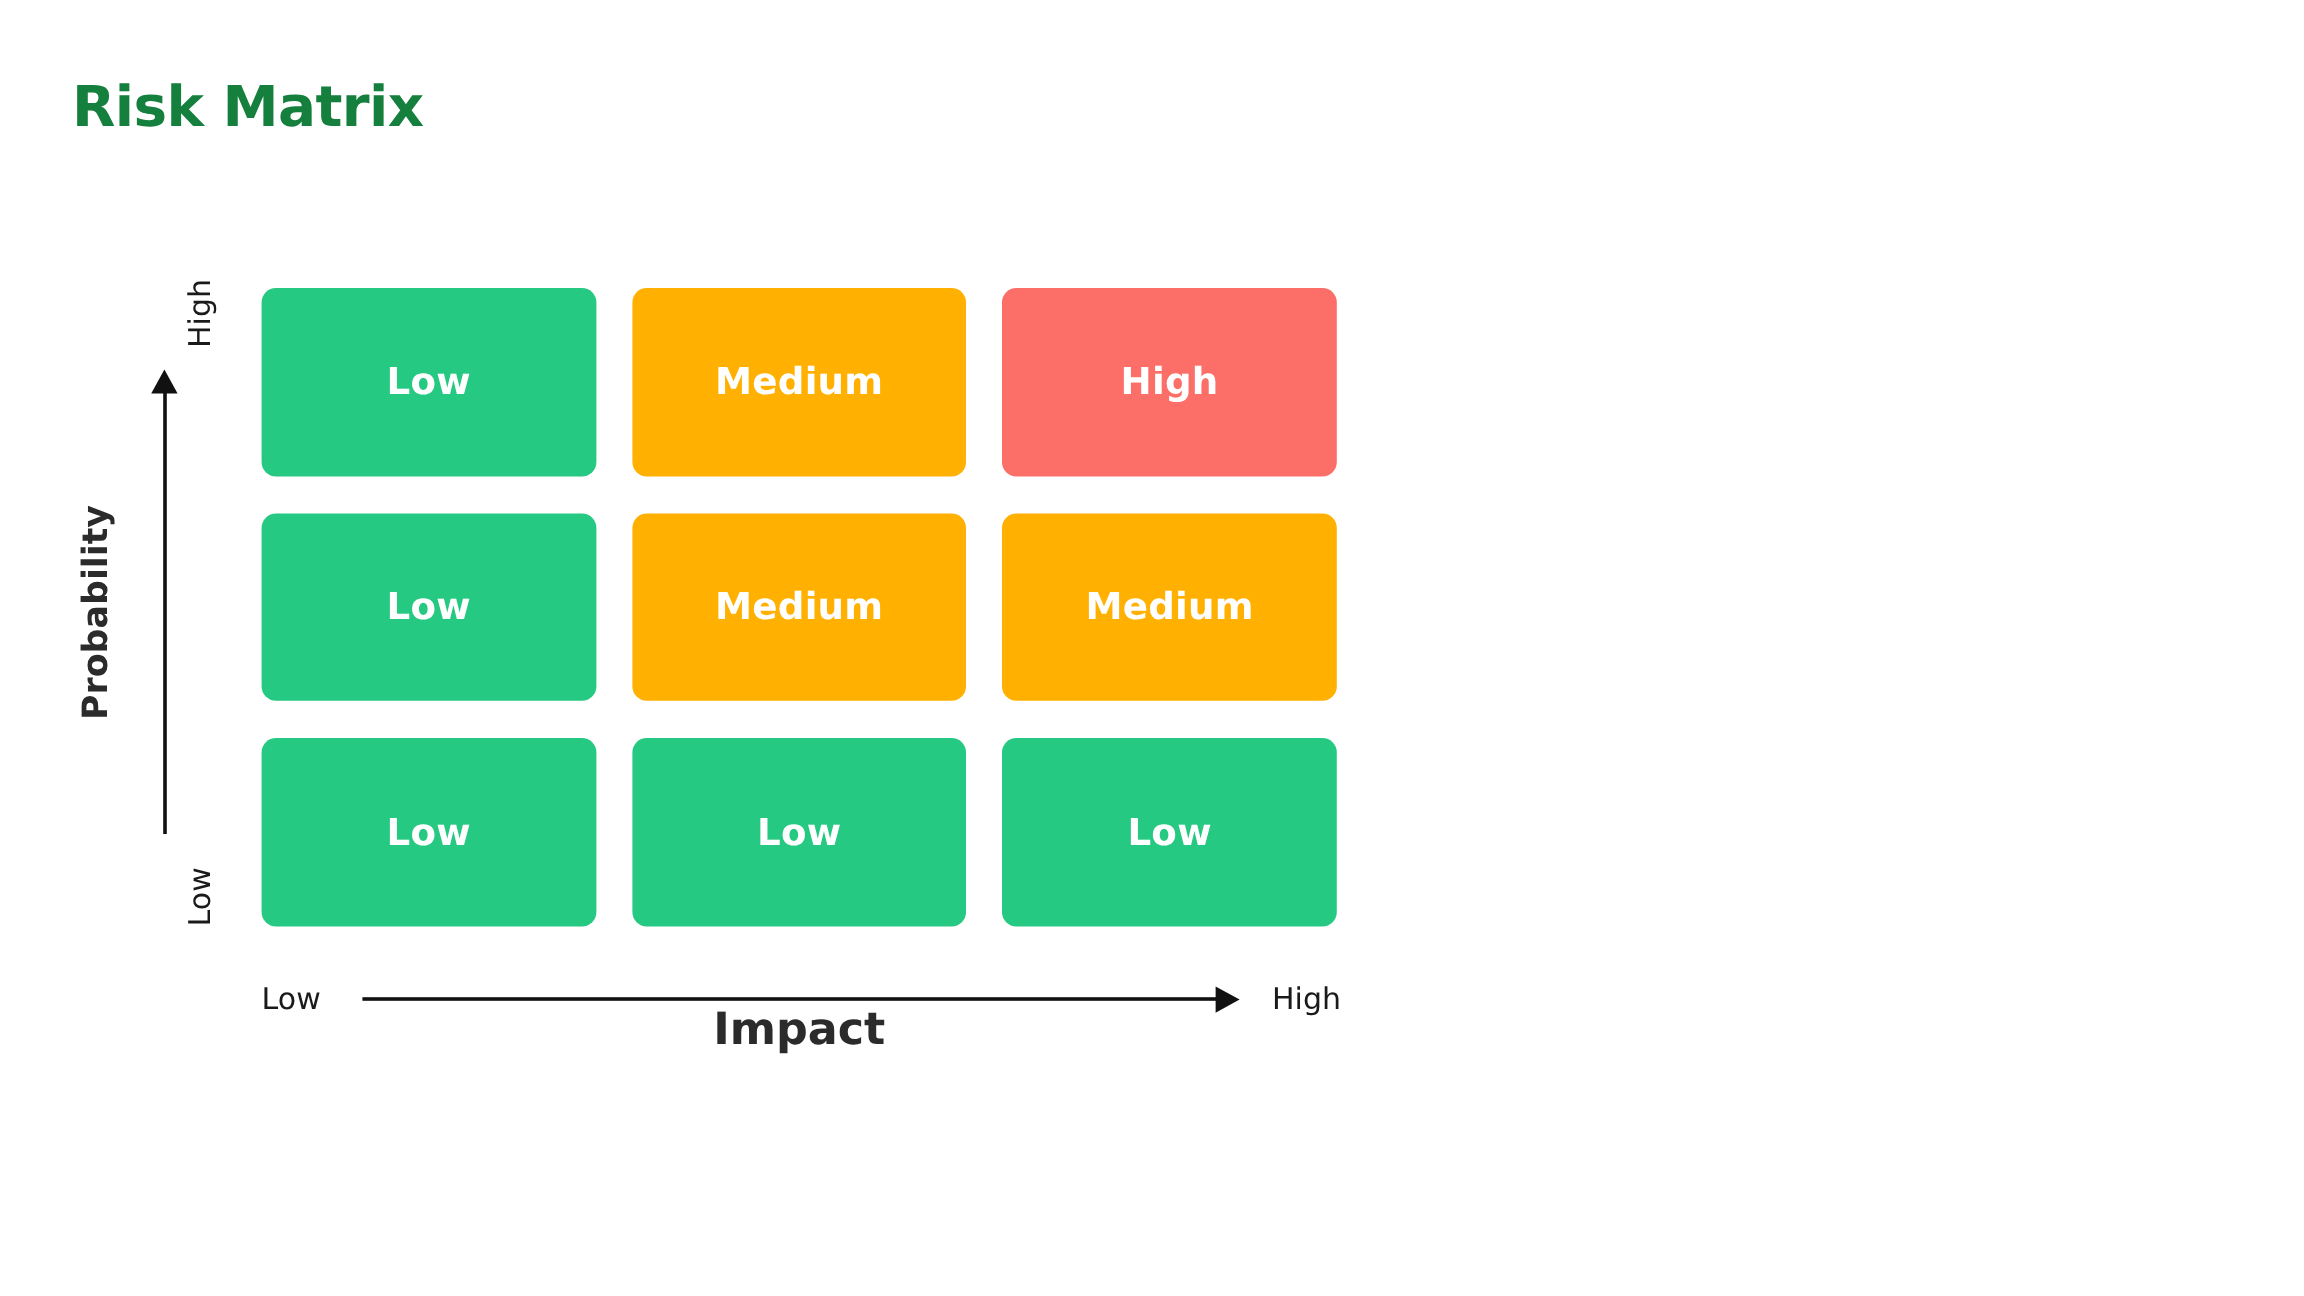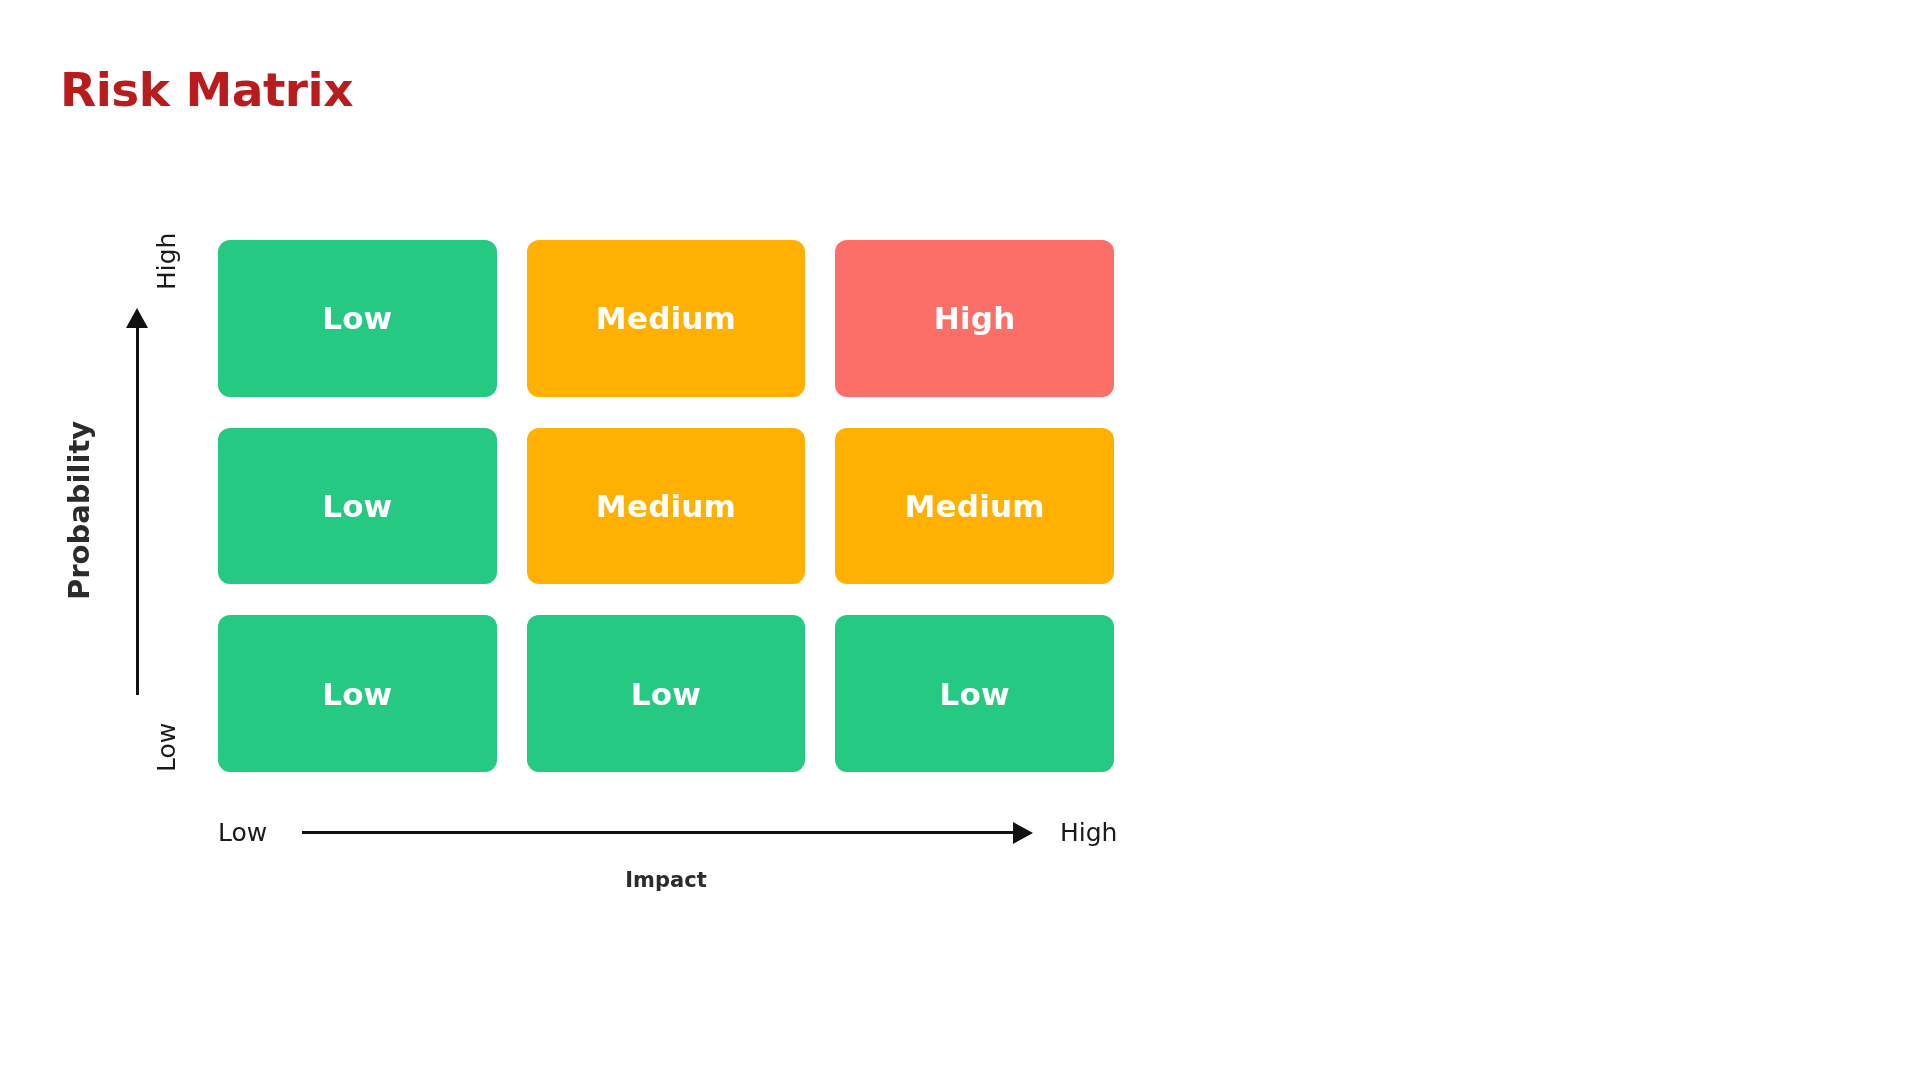--- a/index.html
+++ b/index.html
@@ -147,33 +147,33 @@
     top: 822px;
     width: 0;
     height: 0;
     border-top: 11px solid transparent;
     border-bottom: 11px solid transparent;
     border-left: 20px solid #111111;
   }
   #x-axis-title {
     position: absolute;
     left: 218px;
-    top: 868px;
+    top: 836px;
     width: 896px;
     text-align: center;
-    font-size: 21px;
+    font-size: 37px;
     font-weight: 700;
     color: #2b2b2b;
     white-space: nowrap;
   }
 </style>
 </head>
 <body style="background: rgb(255, 255, 255);">
 
-<div id="page-title" style="color: #b91c1c;">Risk Matrix</div>
+<div id="page-title" style="color: #15803d;">Risk Matrix</div>
 
 <div id="risk-matrix-figure">
 
   <div id="y-axis">
     <div class="axis-tick-v" id="y-tick-high">High</div>
     <div id="y-axis-arrowhead"></div>
     <div id="y-axis-line"></div>
     <div class="axis-tick-v" id="y-tick-low">Low</div>
     <div id="y-axis-title">Probability</div>
   </div>

